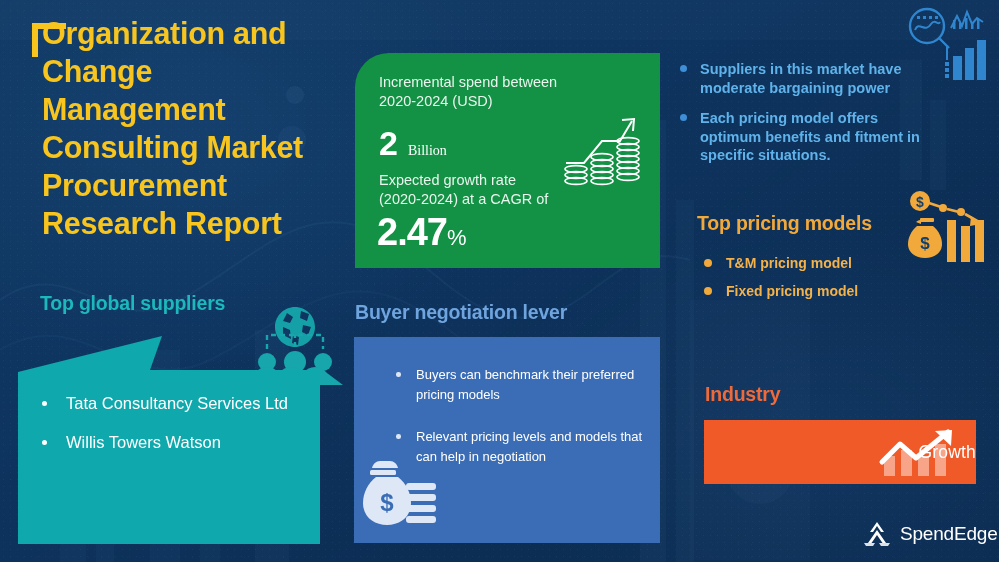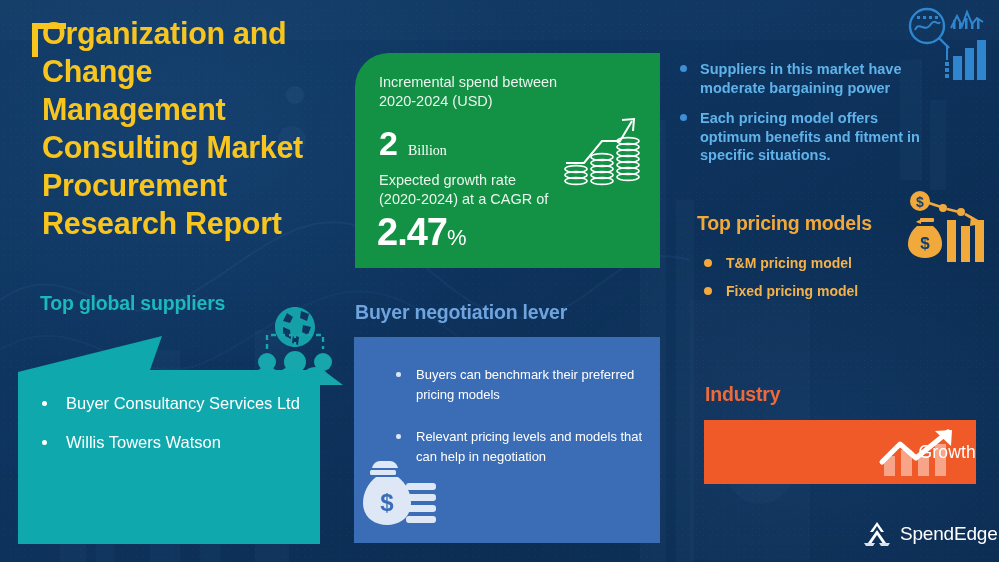--- a/index.html
+++ b/index.html
@@ -358,21 +358,21 @@
       <path d="M48,42 L48,30"></path>
     </g>
   </svg>
 
   <svg id="suppliers-tail" width="320" height="50" viewBox="0 0 320 50">
     <path d="M8,48 L8,42 L152,6 L140,40 L310,40 L310,48 Z" fill="#0FA8AC"></path>
   </svg>
 
   <div id="suppliers-box">
     <ul id="suppliers-list">
-      <li>Buyer Consultancy Services Ltd</li>
+      <li>Tata Consultancy Services Ltd</li>
       <li>Willis Towers Watson</li>
     </ul>
   </div>
 
   <div class="heading" id="buyer-heading">Buyer negotiation lever</div>
 
   <div id="buyer-box">
     <ul id="buyer-list">
       <li>Buyers can benchmark their preferred pricing models</li>
       <li>Relevant pricing levels and models that can help in negotiation</li>

